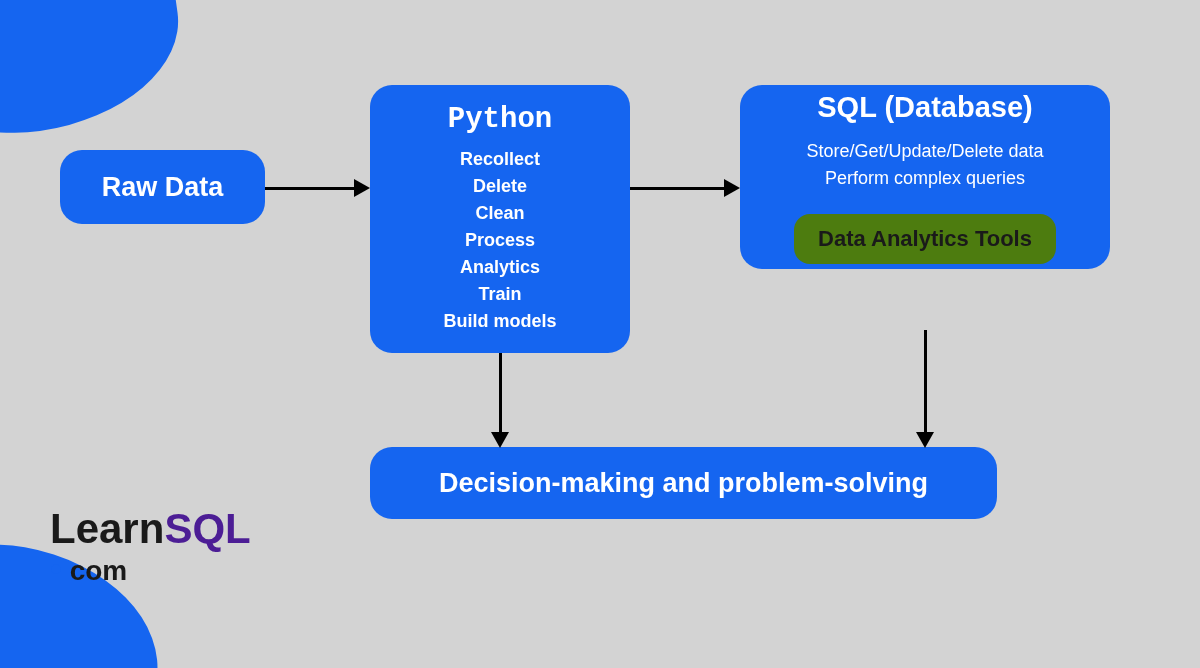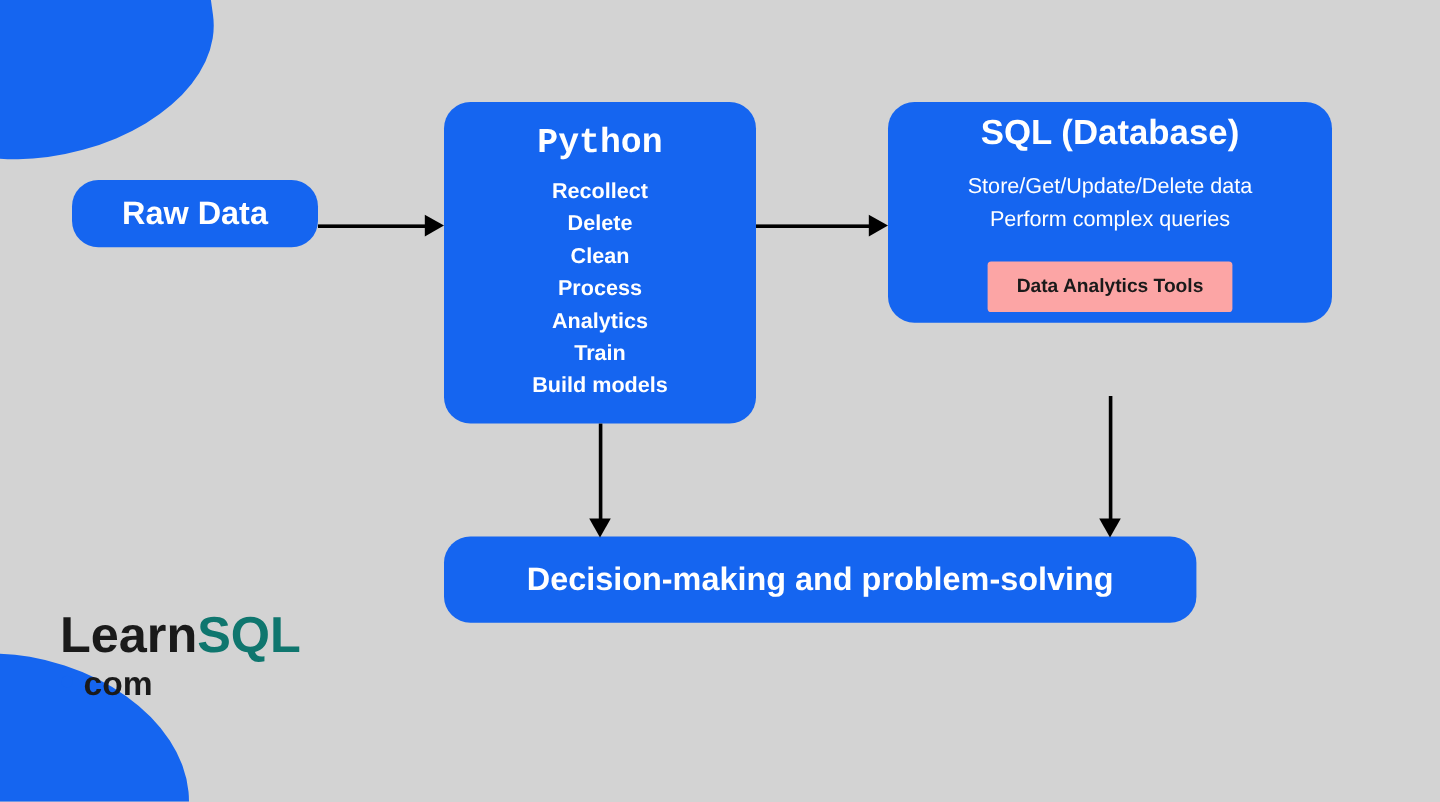--- a/index.html
+++ b/index.html
@@ -39,21 +39,21 @@
     text-align: center;
     display: flex;
     flex-direction: column;
     align-items: center;
     justify-content: center;
   }
   .raw-data {
     left: 60px;
     top: 150px;
     width: 205px;
-    height: 56px;
+    height: 74px;
     font-size: 27px;
     font-weight: 700;
   }
   .python {
     left: 370px;
     top: 85px;
     width: 260px;
     height: 268px;
     padding: 18px 10px;
   }
@@ -80,26 +80,26 @@
     font-weight: 700;
     margin-bottom: 14px;
   }
   .sql-list {
     font-size: 18px;
     line-height: 1.5;
     font-weight: 400;
     margin-bottom: 22px;
   }
   .tools-badge {
-    background: #fca5a5;
+    background: #4d7c0f;
     color: #1a1a1a;
-    font-size: 16px;
+    font-size: 22px;
     font-weight: 600;
     padding: 12px 24px;
-    border-radius: 3px;
+    border-radius: 16px;
   }
   .decision {
     left: 370px;
     top: 447px;
     width: 627px;
     height: 72px;
     font-size: 27px;
     font-weight: 700;
   }
   .arrow {
@@ -131,21 +131,21 @@
     position: absolute;
     left: 50px;
     bottom: 80px;
   }
   .logo-main {
     font-size: 42px;
     font-weight: 700;
     color: #1a1a1a;
   }
   .logo-sql {
-    color: #0f766e;
+    color: #4c1d95;
   }
   .logo-com {
     font-size: 28px;
     color: #1a1a1a;
     font-weight: 600;
     margin-top: -4px;
   }
   .logo-dot {
     color: #1565f0;
     font-size: 34px;

